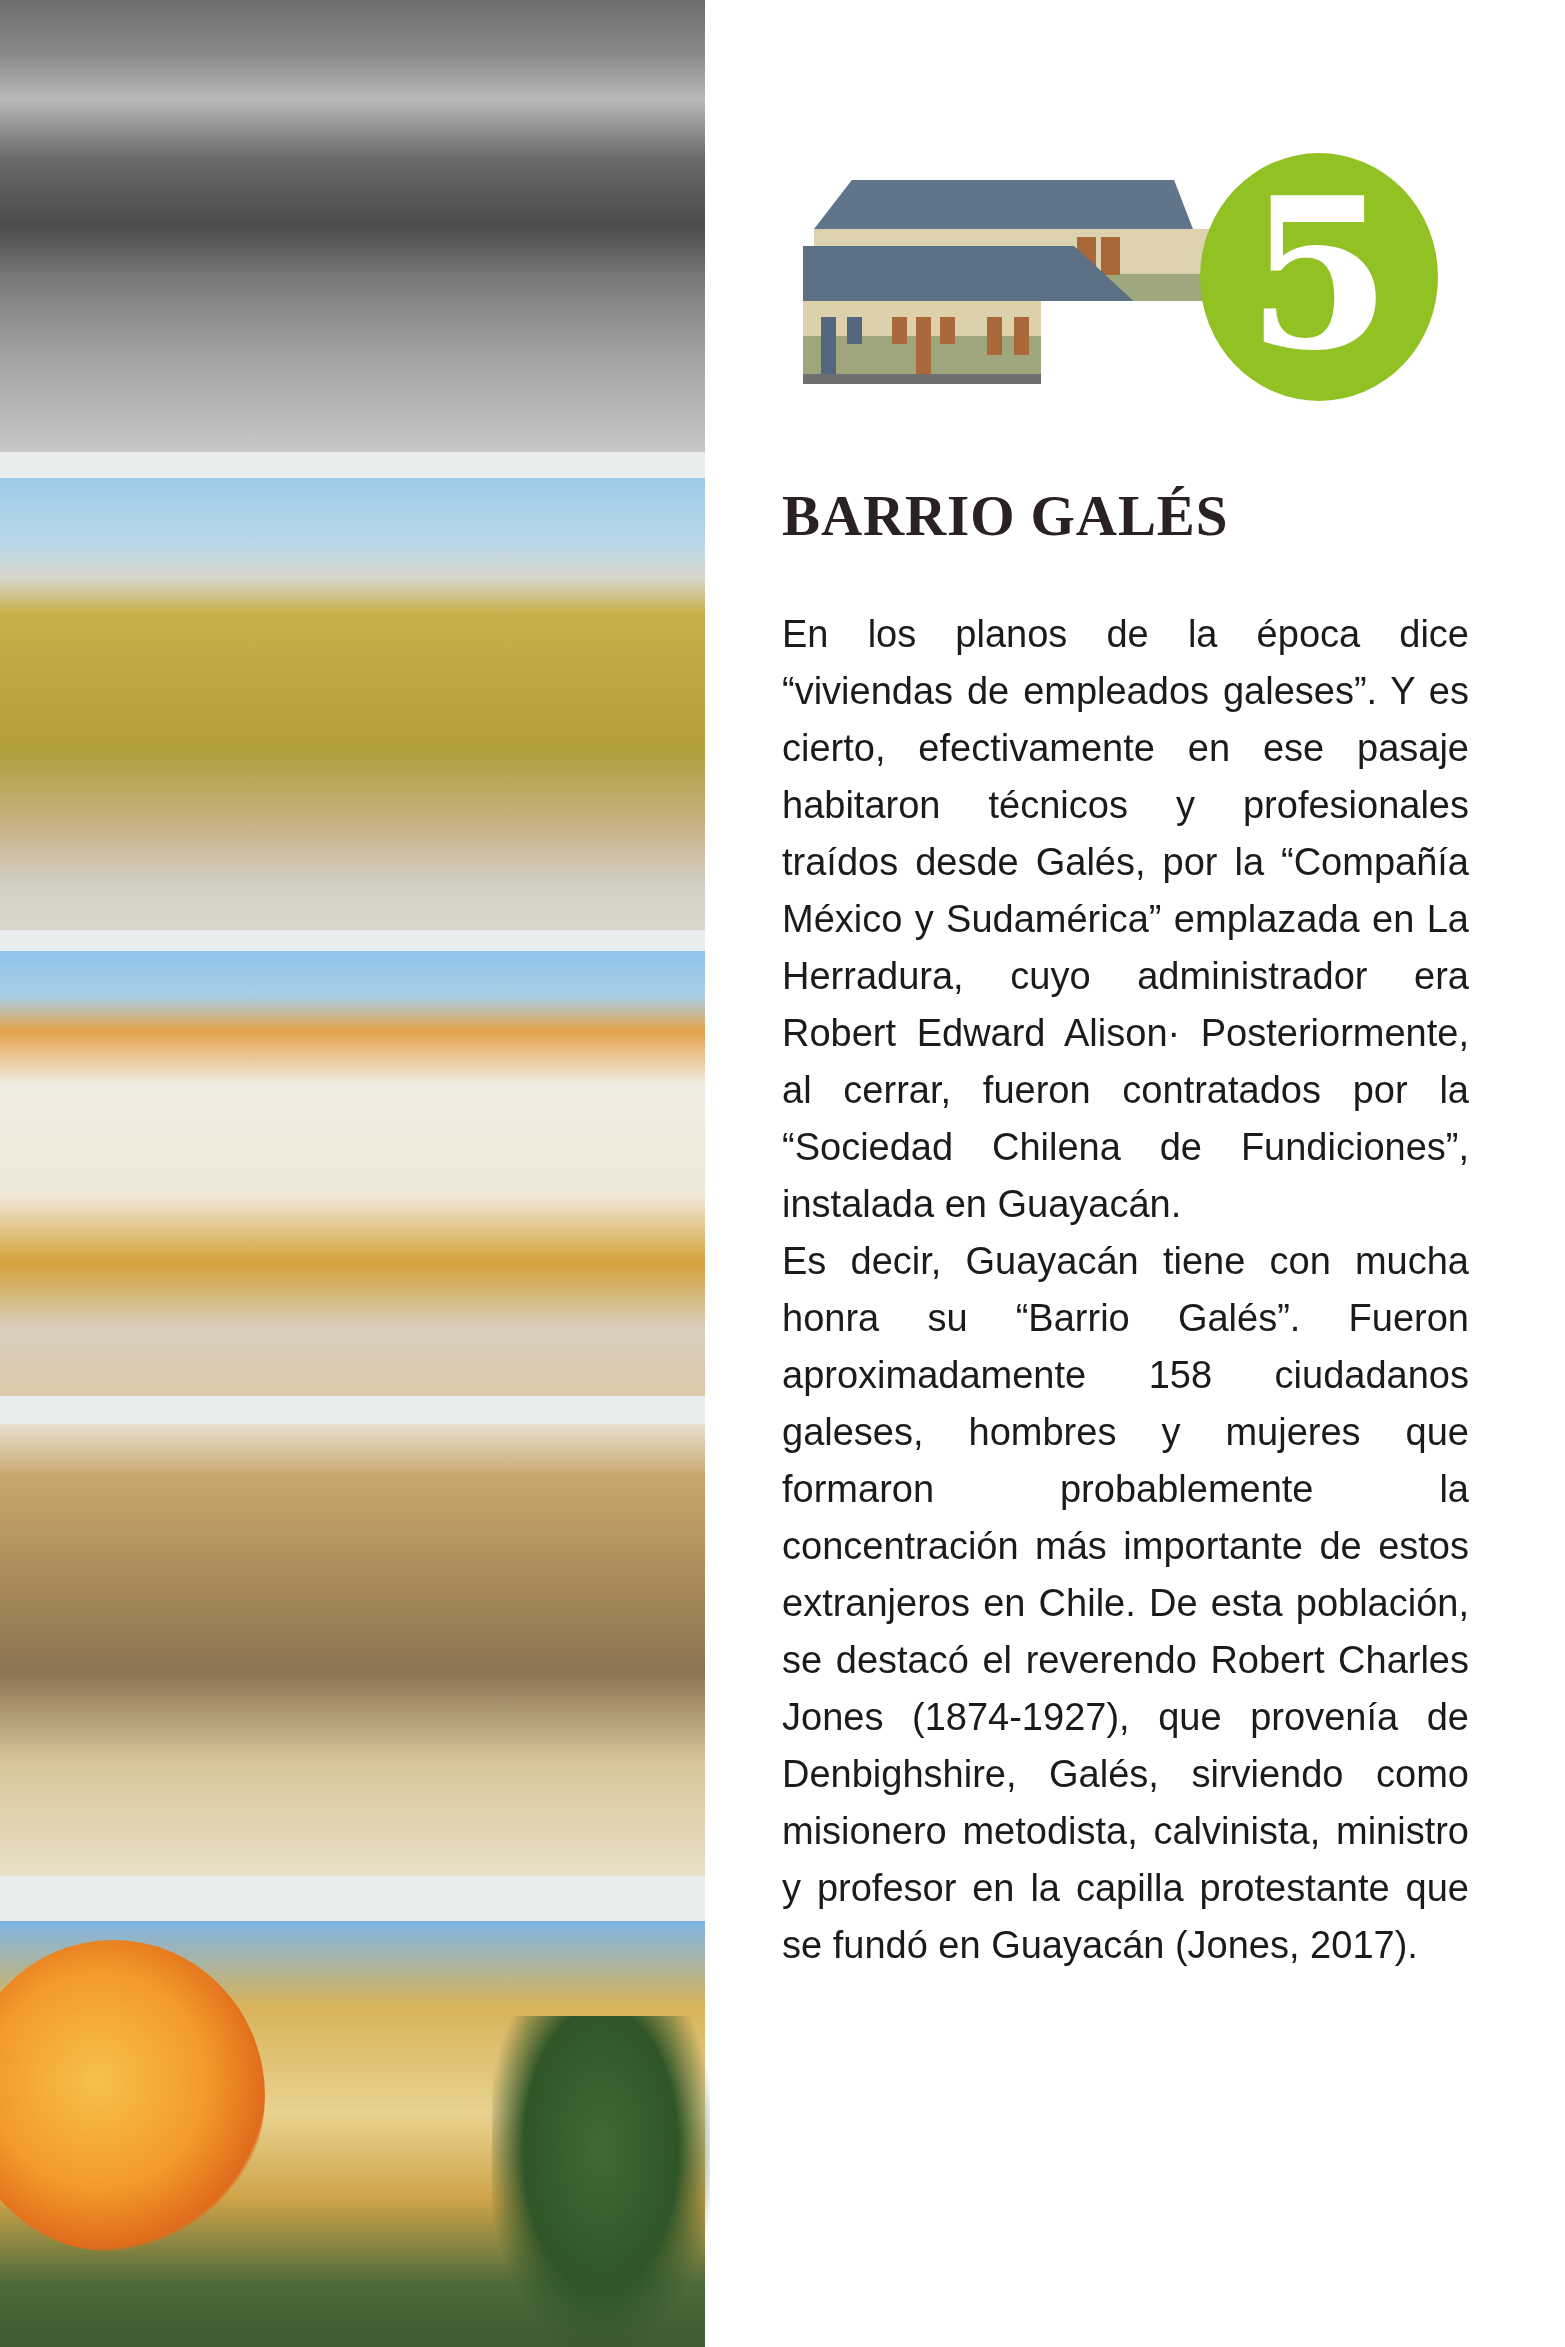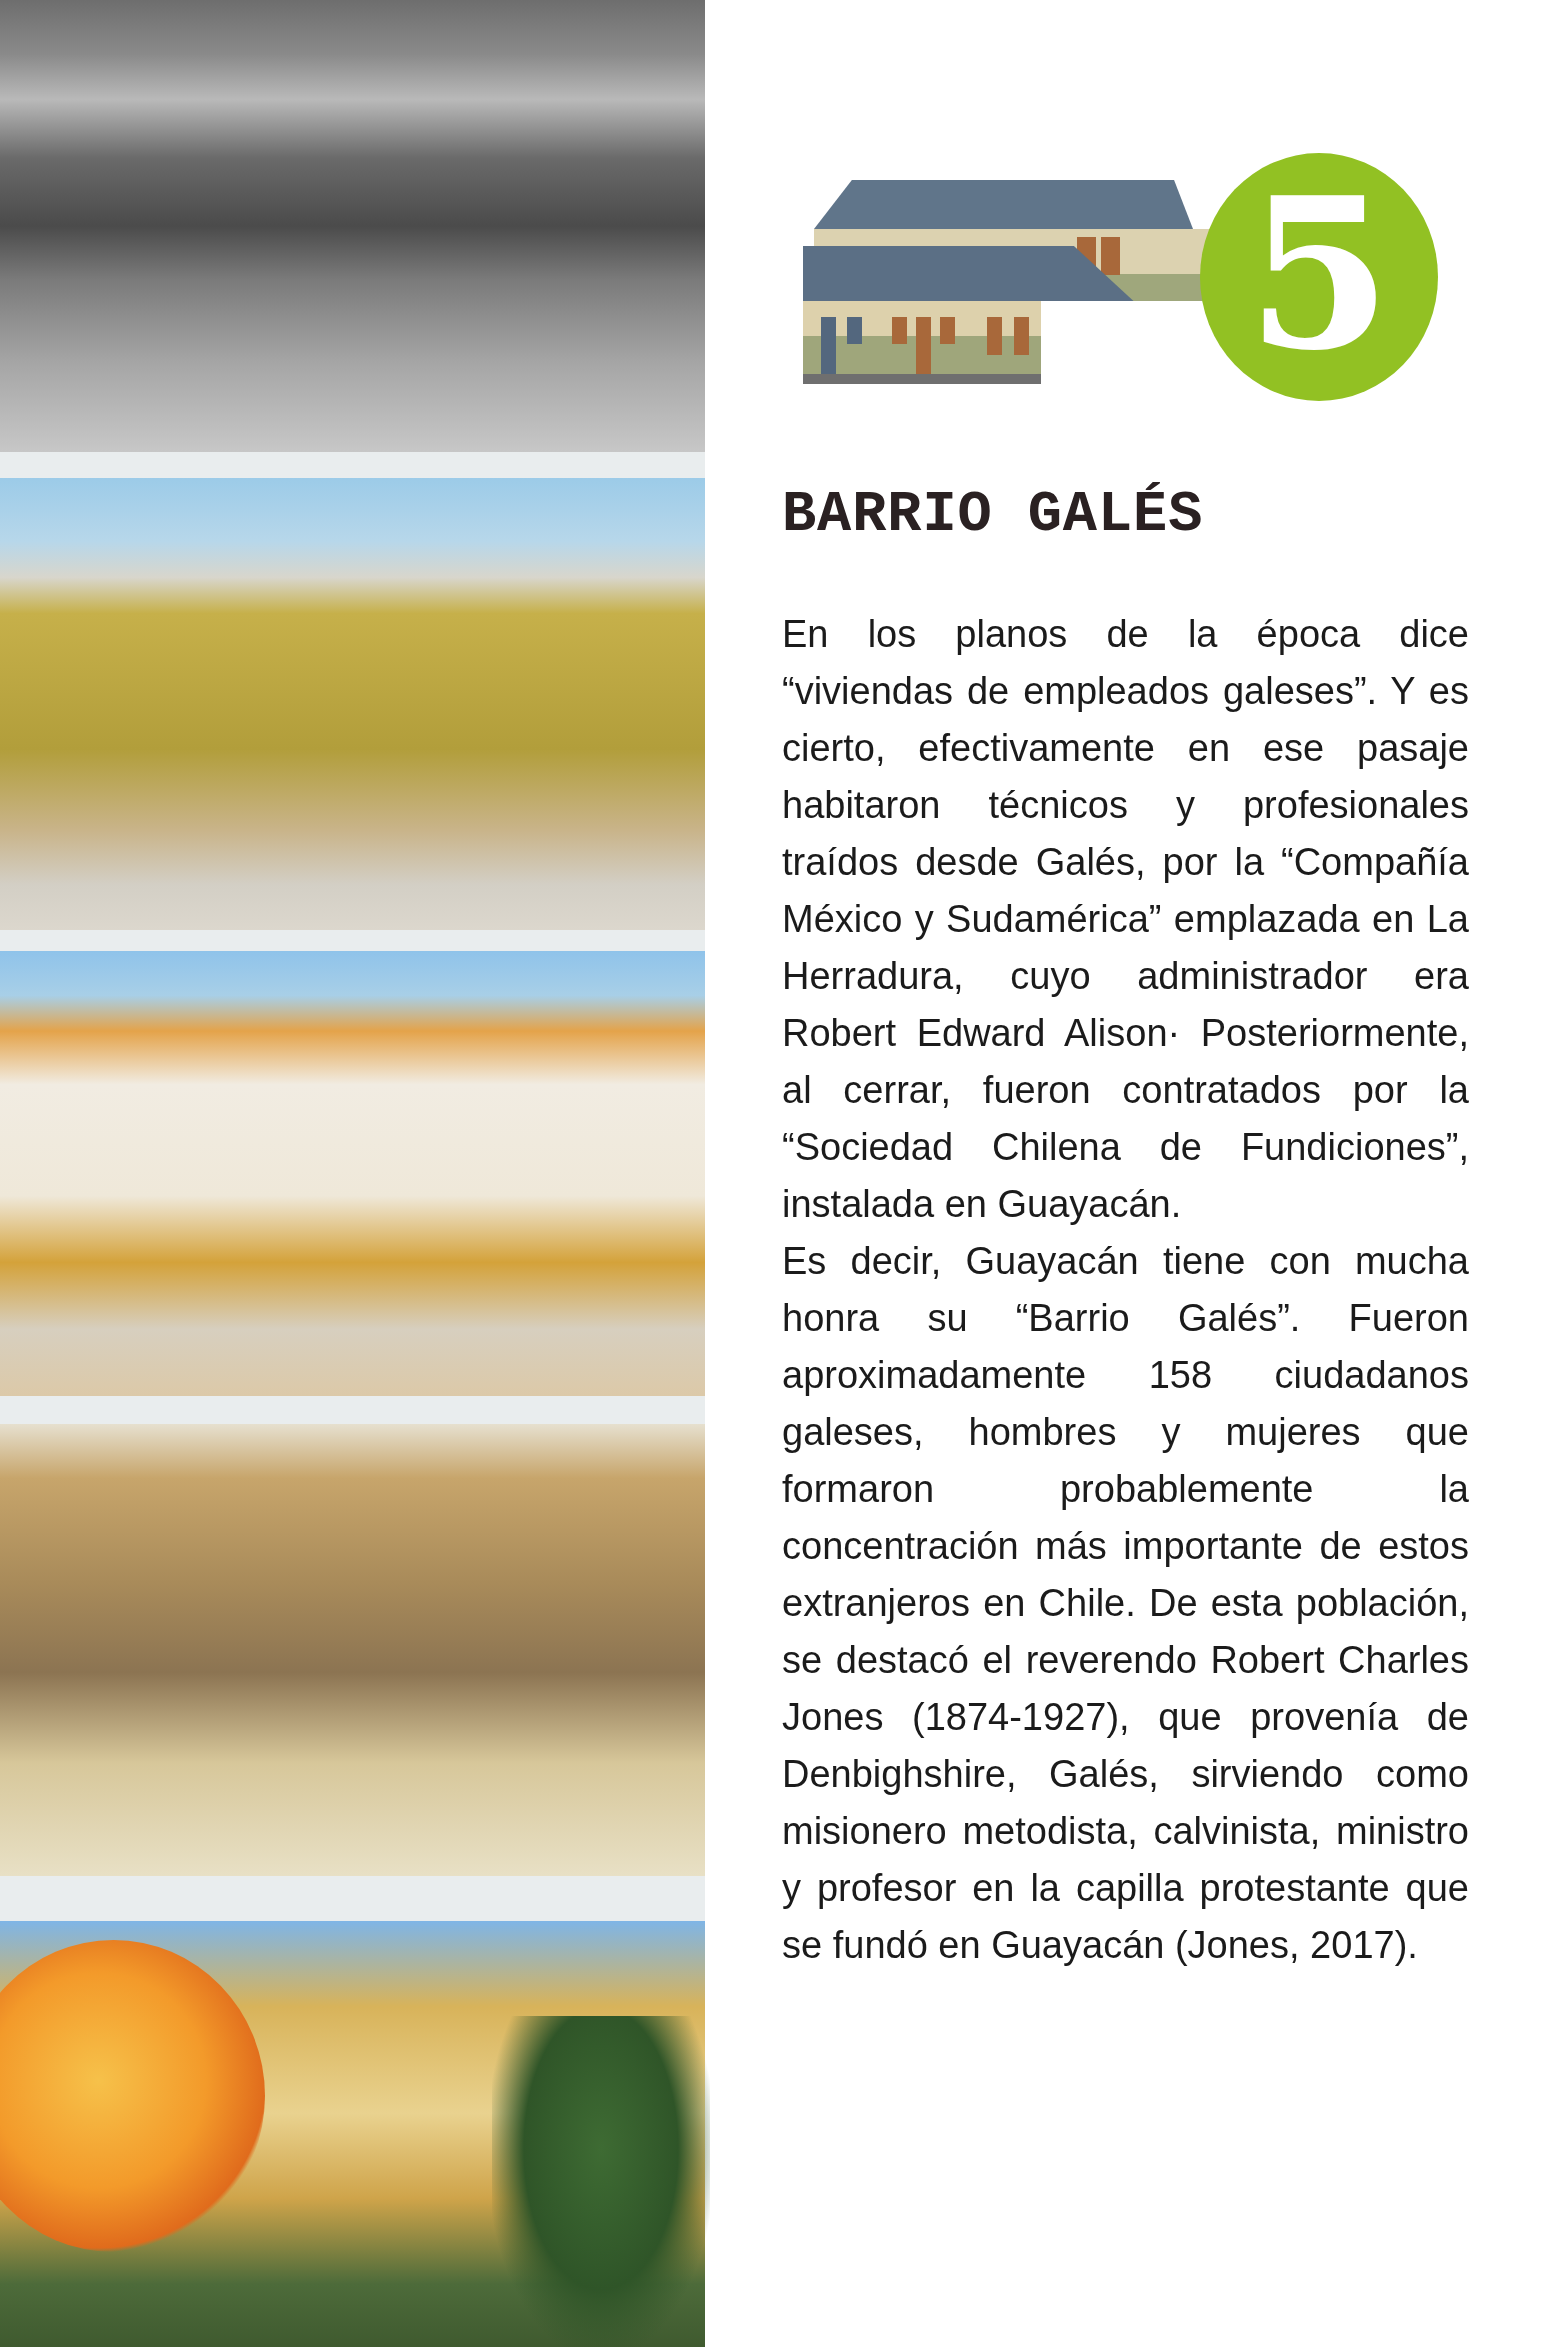--- a/index.html
+++ b/index.html
@@ -36,21 +36,21 @@
     border-radius: 50%; background: #92c123;
     display: flex; align-items: center; justify-content: center;
   }
   .badge-num {
     color: #ffffff; font-family: "DejaVu Serif", serif; font-weight: bold;
     font-size: 208px; line-height: 1; margin-top: -7.6px;
   }
 
   .title {
     position: absolute; left: 782px; top: 483px;
-    font-family: Liberation Mono, monospace; font-weight: bold;
+    font-family: Liberation Serif, serif; font-weight: bold;
     font-size: 57px; color: #2a2122; letter-spacing: 0.9px;
     margin: 0;
   }
   .body-text {
     position: absolute; left: 782px; top: 606px; width: 687px;
     font-family: Liberation Sans, sans-serif;
     font-size: 38px; line-height: 57px; color: #1b1b1b;
     text-align: justify; margin: 0;
   }
   .body-text p { margin: 0; }

